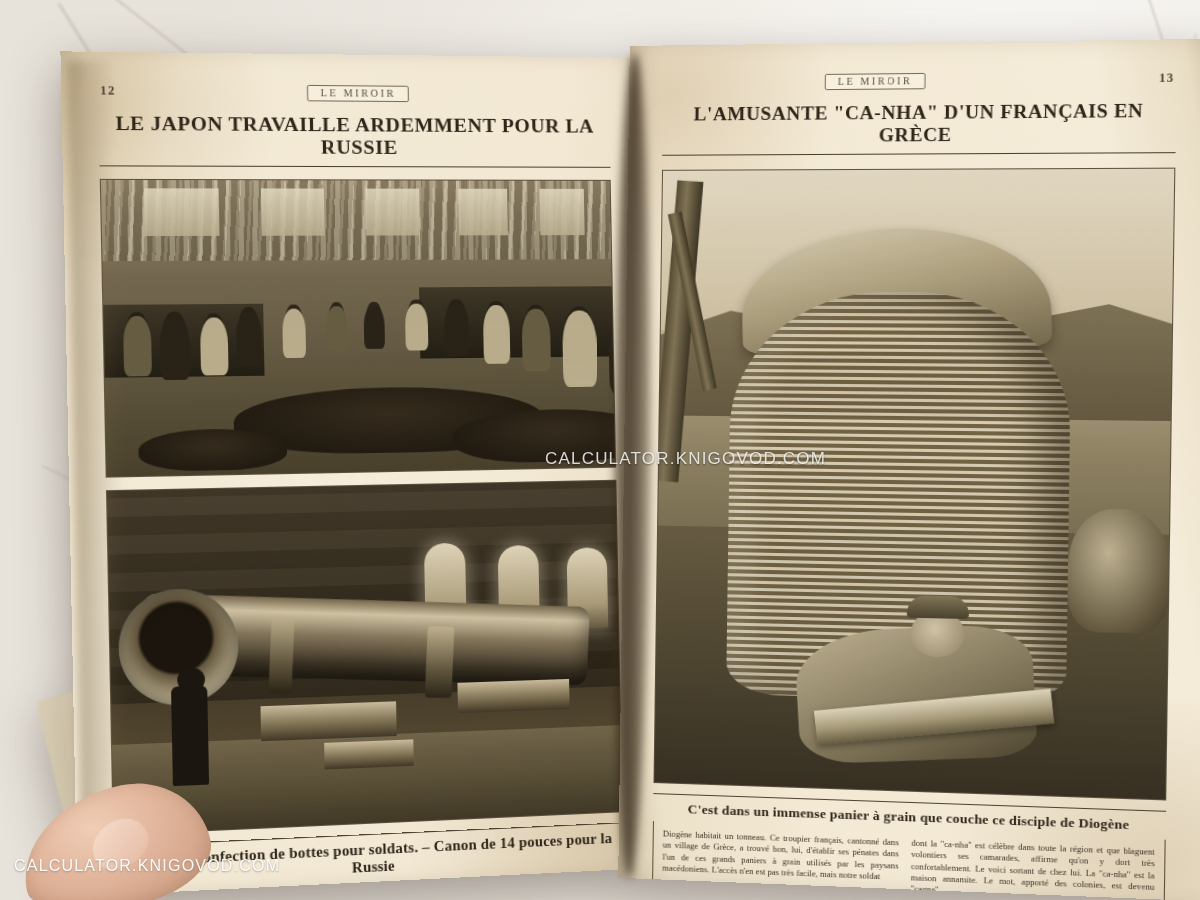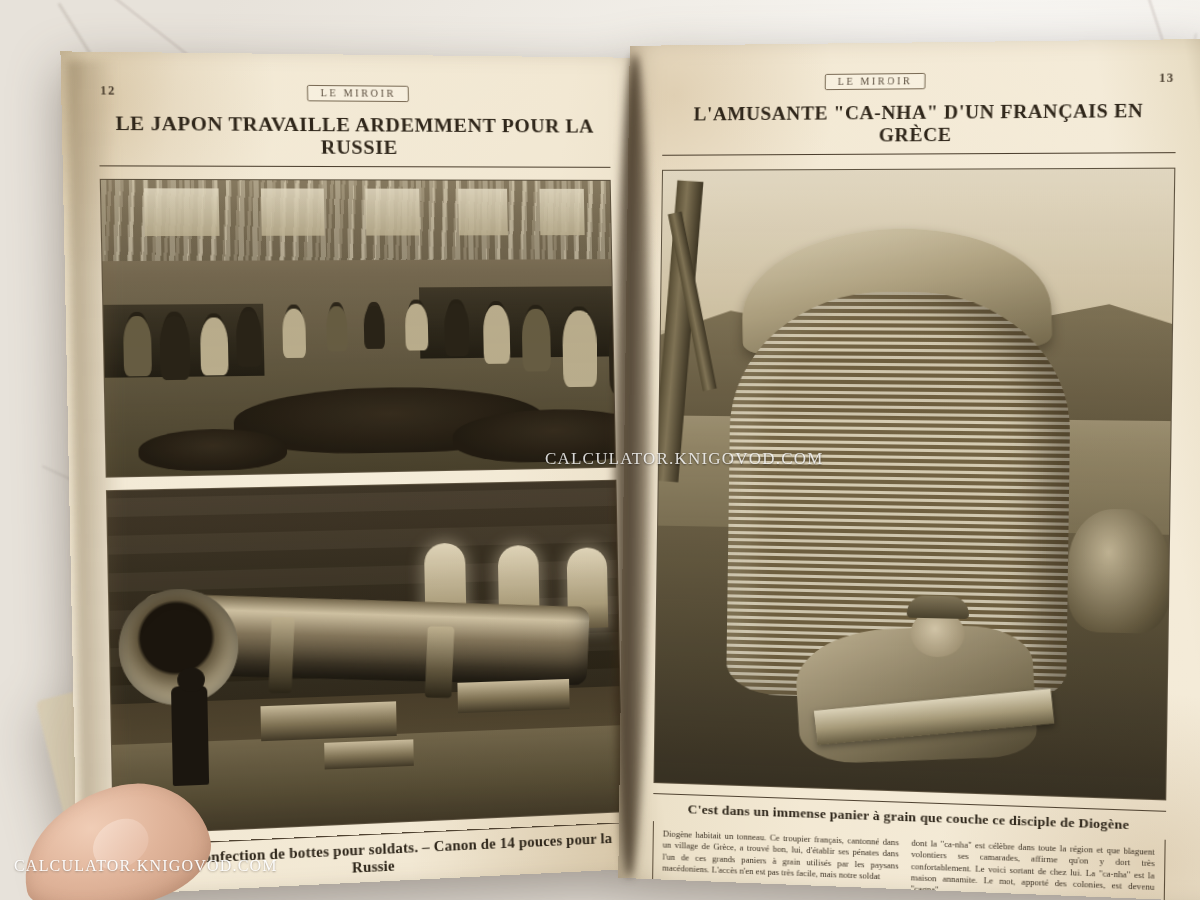--- a/index.html
+++ b/index.html
@@ -377,21 +377,21 @@
     width: 58px; height: 46px;
     background: linear-gradient(160deg, #f6ddcd, #e6bda6);
     border-radius: 50% 50% 45% 45%;
     transform: rotate(-22deg);
     opacity:.9;
   }
 
   
   .watermark {
     position: absolute;
-    font-family: Liberation Serif, serif;
+    font-family: Liberation Sans, sans-serif;
     letter-spacing: 1.2px;
     color: rgba(255,255,255,0.82);
     text-shadow: 0 1px 2px rgba(0,0,0,0.45);
     user-select: none;
     pointer-events: none;
     font-size: 17px;
   }
   .wm-center { left: 545px; top: 449px; }
   .wm-corner { left: 14px; top: 857px; color: rgba(255,255,255,0.95); font-size: 16px; text-shadow: 0 1px 2px rgba(120,110,100,0.6); }
 </style>

